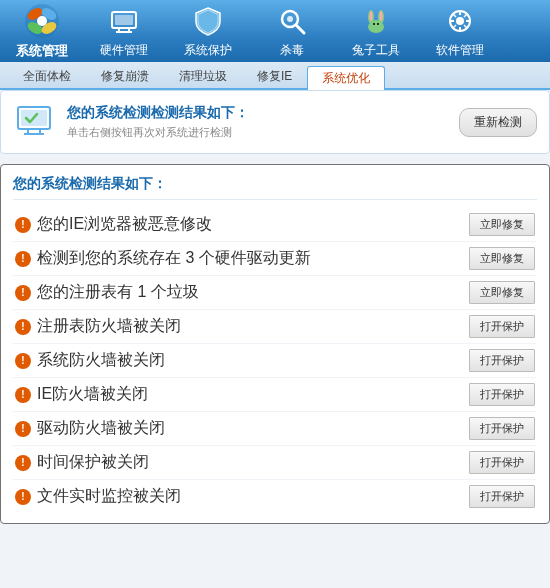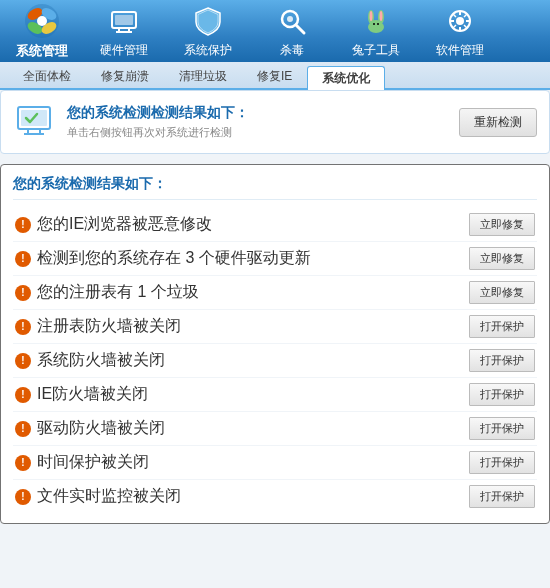--- a/index.html
+++ b/index.html
@@ -76,22 +76,22 @@
       cursor: pointer;
       border: 1px solid transparent;
       border-bottom: none;
       border-radius: 3px 3px 0 0;
       background: transparent;
     }
     .tab.active {
       background: white;
       border-color: #5baee8;
       border-bottom-color: white;
-      color: #404040;
-      font-weight: bold;
+      color: #c2410c;
+      font-weight: normal;
       z-index: 1;
       position: relative;
       bottom: -2px;
     }
 
     
     .main {
       background: #f0f4f8;
       min-height: calc(588px - 90px);
       padding: 0;
@@ -126,21 +126,21 @@
       font-weight: bold;
       margin-bottom: 3px;
     }
     .status-text p {
       font-size: 11px;
       color: #888;
     }
     .btn-recheck {
       background: linear-gradient(180deg, #f5f5f5, #e0e0e0);
       border: 1px solid #bbb;
-      border-radius: 3px;
+      border-radius: 10px;
       padding: 5px 14px;
       font-size: 12px;
       color: #333;
       cursor: pointer;
       white-space: nowrap;
     }
 
     
     .results-box {
       background: white;

